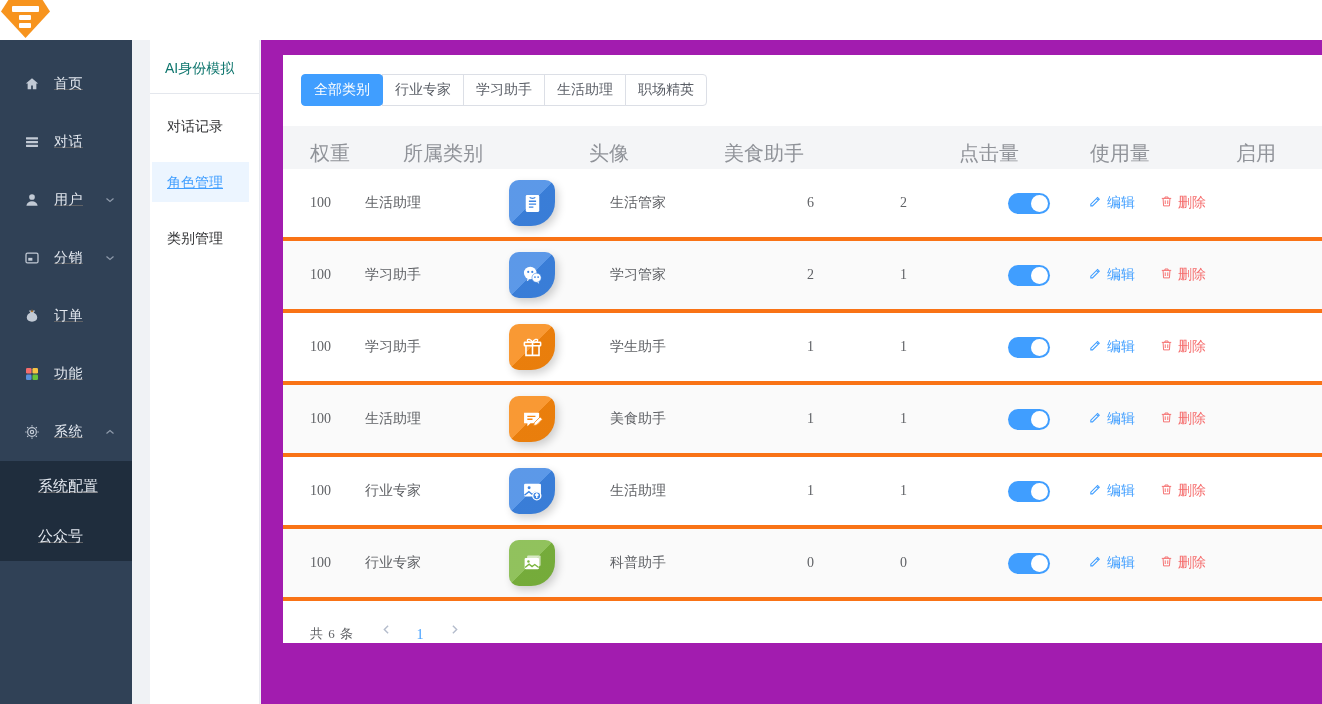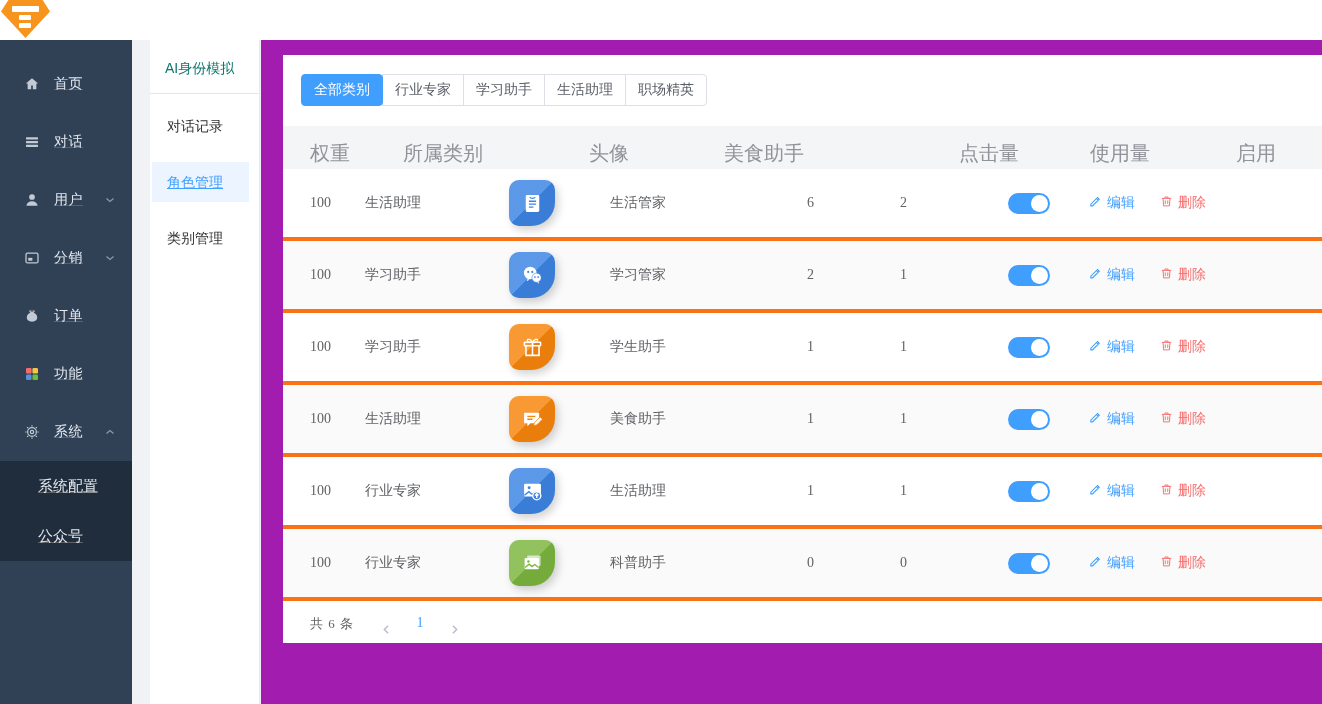--- a/index.html
+++ b/index.html
@@ -54,21 +54,21 @@
           background:linear-gradient(135deg,rgba(255,255,255,.16) 49.5%,rgba(0,0,0,.06) 50%);}
   .avatar svg{position:relative;z-index:1;}
   .toggle{width:42px;height:21px;border-radius:11px;background:#409EFF;position:relative;cursor:pointer;}
   .toggle::after{content:'';position:absolute;top:2px;right:2px;width:17px;height:17px;border-radius:50%;background:#fff;}
   .td-actions{display:flex;align-items:center;}
   .link{display:inline-flex;align-items:flex-start;gap:4px;font-size:14px;cursor:pointer;}
   .link .ic{display:flex;}
   .link.edit{color:#409EFF;margin-right:24px;}
   .link.del{color:#F56C6C;}
   
-  .pager{display:flex;align-items:flex-start;margin:14px 0 0 27px;font-size:13px;color:#606266;}
+  .pager{display:flex;align-items:flex-end;margin:14px 0 0 27px;font-size:13px;color:#606266;}
   .pager .total{margin-right:18px;letter-spacing:1px;}
   .pg-btn{display:flex;align-items:center;justify-content:center;width:28px;height:28px;cursor:pointer;}
   .pg-page{width:28px;text-align:center;color:#409EFF;font-size:14px;margin:0 6px;cursor:pointer;}
 </style>
 </head>
 <body>
 
 <header class="topbar">
   <div class="logo">
     <span class="b1"></span>

